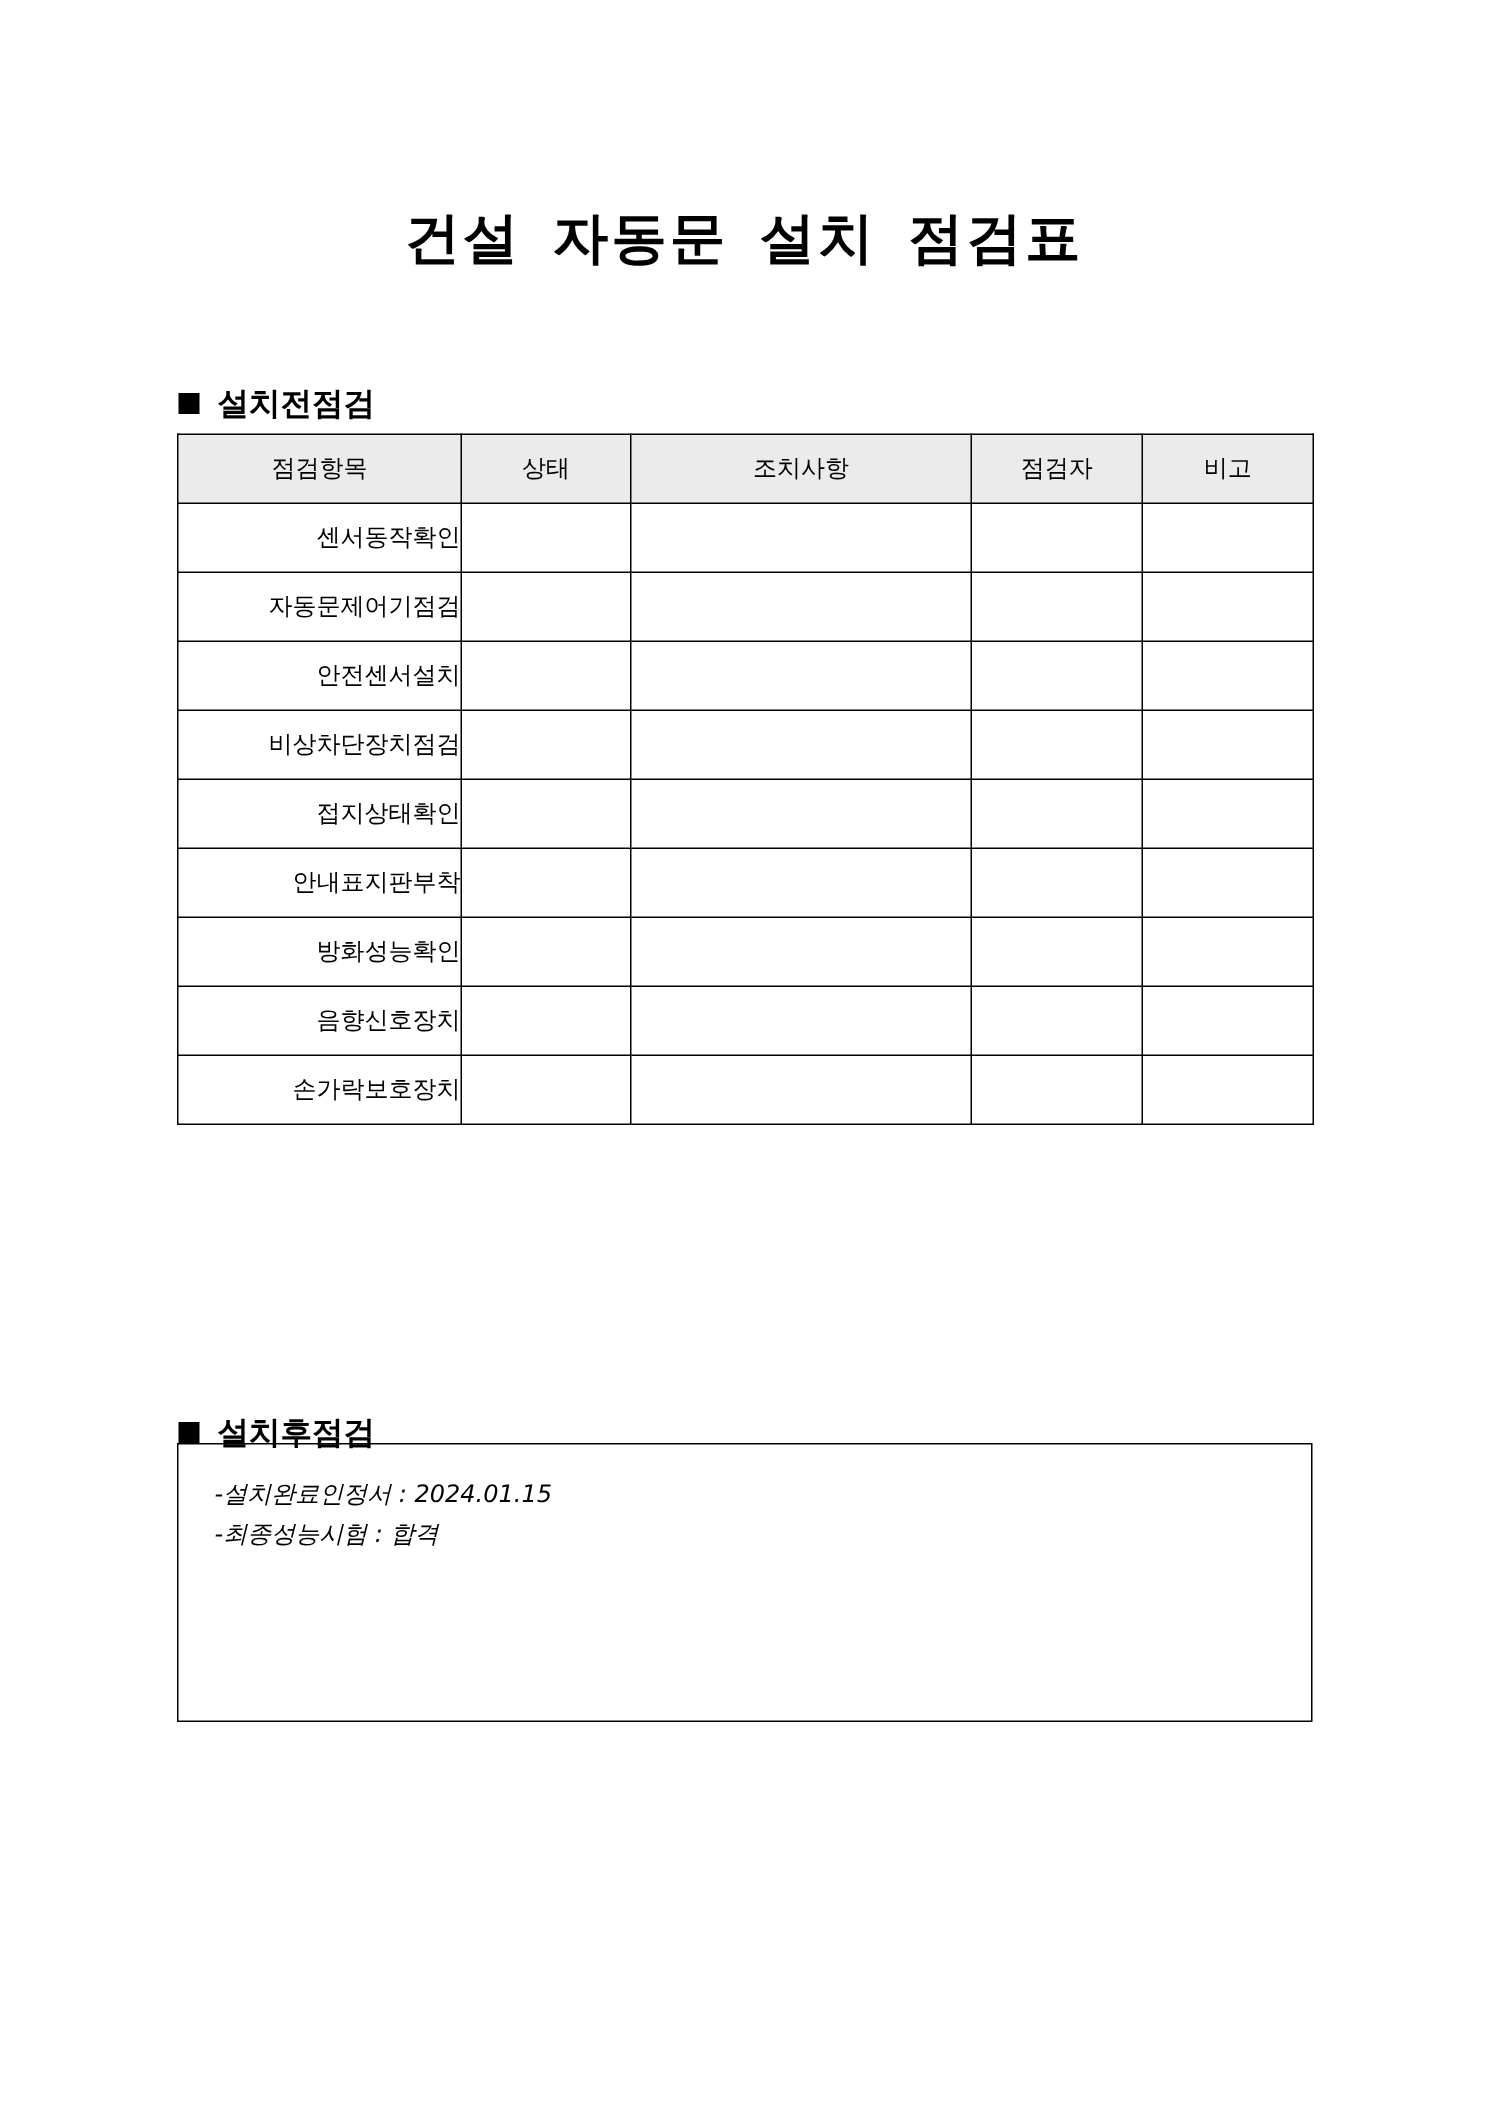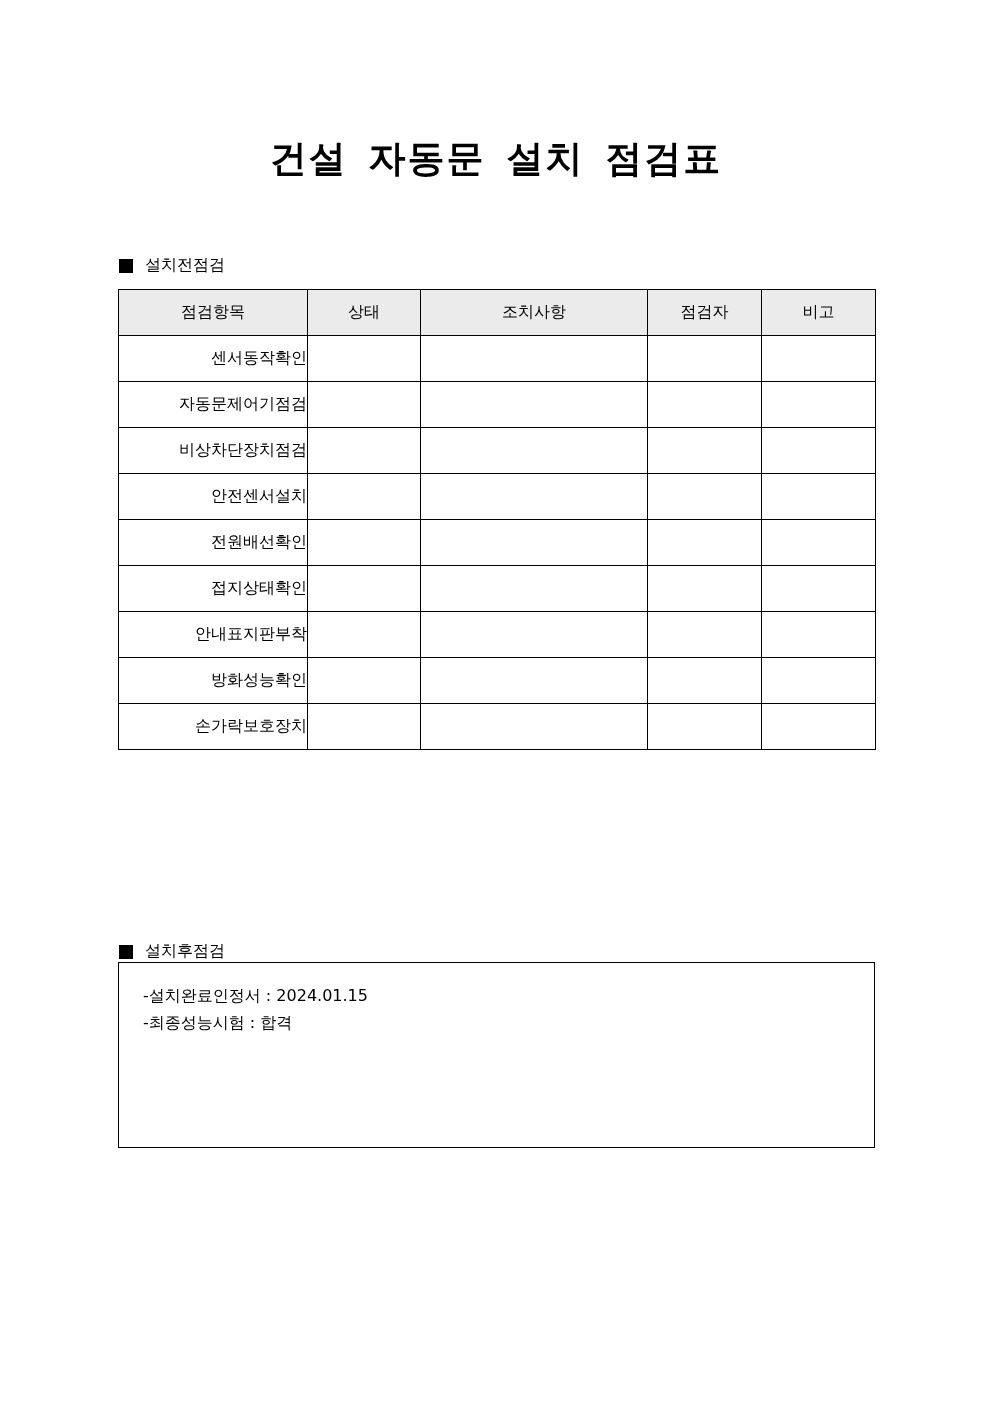--- a/index.html
+++ b/index.html
@@ -1,24 +1,24 @@
 <!DOCTYPE html>
 <html><head>
 <meta charset="utf-8">
 <style>
   html, body { margin:0; padding:0; background:#ffffff; }
   body { width:992px; height:1403px; position:relative; font-family:"DejaVu Sans","Liberation Sans",sans-serif; color:#000; }
   .title { position:absolute; top:134px; left:0; width:992px; text-align:center; font-size:37px; font-weight:bold; letter-spacing:2px; word-spacing:6px; }
-  .section-heading { position:absolute; left:119px; font-size:16px; font-weight:normal; display:flex; align-items:center; }
+  .section-heading { position:absolute; left:119px; font-size:21px; font-weight:bold; display:flex; align-items:center; }
   .section-heading .sq { display:inline-block; width:14px; height:14px; background:#000; margin-right:12px; }
   table.check { position:absolute; top:289px; left:118px; width:757px; border-collapse:collapse; table-layout:fixed; }
   table.check th, table.check td { border:1.5px solid #000; height:45px; padding:0; font-size:16px; font-weight:normal; }
   table.check th { background:#ebebeb; text-align:center;margin-top:31px; }
   table.check td.item { padding-left:9px; text-align:right; }
-  .after-box { position:absolute; top:962px; left:118px; width:755px; height:184px; border:1.5px solid #000; }
+  .after-box { position:absolute; top:962px; left:118px; width:755px; height:184px; border:1.5px solid #000;font-style:italic; }
   .after-box .lines { position:absolute; top:20px; left:24px; font-size:16px; line-height:26.5px; }
 </style>
 </head>
 <body>
 
 <div class="title">건설 자동문 설치 점검표</div>
 
 <div class="section-heading" style="top:255px;">
   <span class="sq"></span>
   <span>설치전점검</span>
@@ -50,35 +50,28 @@
         <td></td>
       </tr>
       <tr>
         <td class="item">자동문제어기점검</td>
         <td></td>
         <td></td>
         <td></td>
         <td></td>
       </tr>
       <tr>
-        <td class="item">비상차단장치점검</td>
-        <td></td>
-        <td></td>
-        <td></td>
-        <td></td>
-      </tr>
-      <tr>
         <td class="item">안전센서설치</td>
         <td></td>
         <td></td>
         <td></td>
         <td></td>
       </tr>
       <tr>
-        <td class="item">전원배선확인</td>
+        <td class="item">비상차단장치점검</td>
         <td></td>
         <td></td>
         <td></td>
         <td></td>
       </tr>
       <tr>
         <td class="item">접지상태확인</td>
         <td></td>
         <td></td>
         <td></td>
@@ -86,20 +79,27 @@
       </tr>
       <tr>
         <td class="item">안내표지판부착</td>
         <td></td>
         <td></td>
         <td></td>
         <td></td>
       </tr>
       <tr>
         <td class="item">방화성능확인</td>
+        <td></td>
+        <td></td>
+        <td></td>
+        <td></td>
+      </tr>
+      <tr>
+        <td class="item">음향신호장치</td>
         <td></td>
         <td></td>
         <td></td>
         <td></td>
       </tr>
       <tr>
         <td class="item">손가락보호장치</td>
         <td></td>
         <td></td>
         <td></td>

